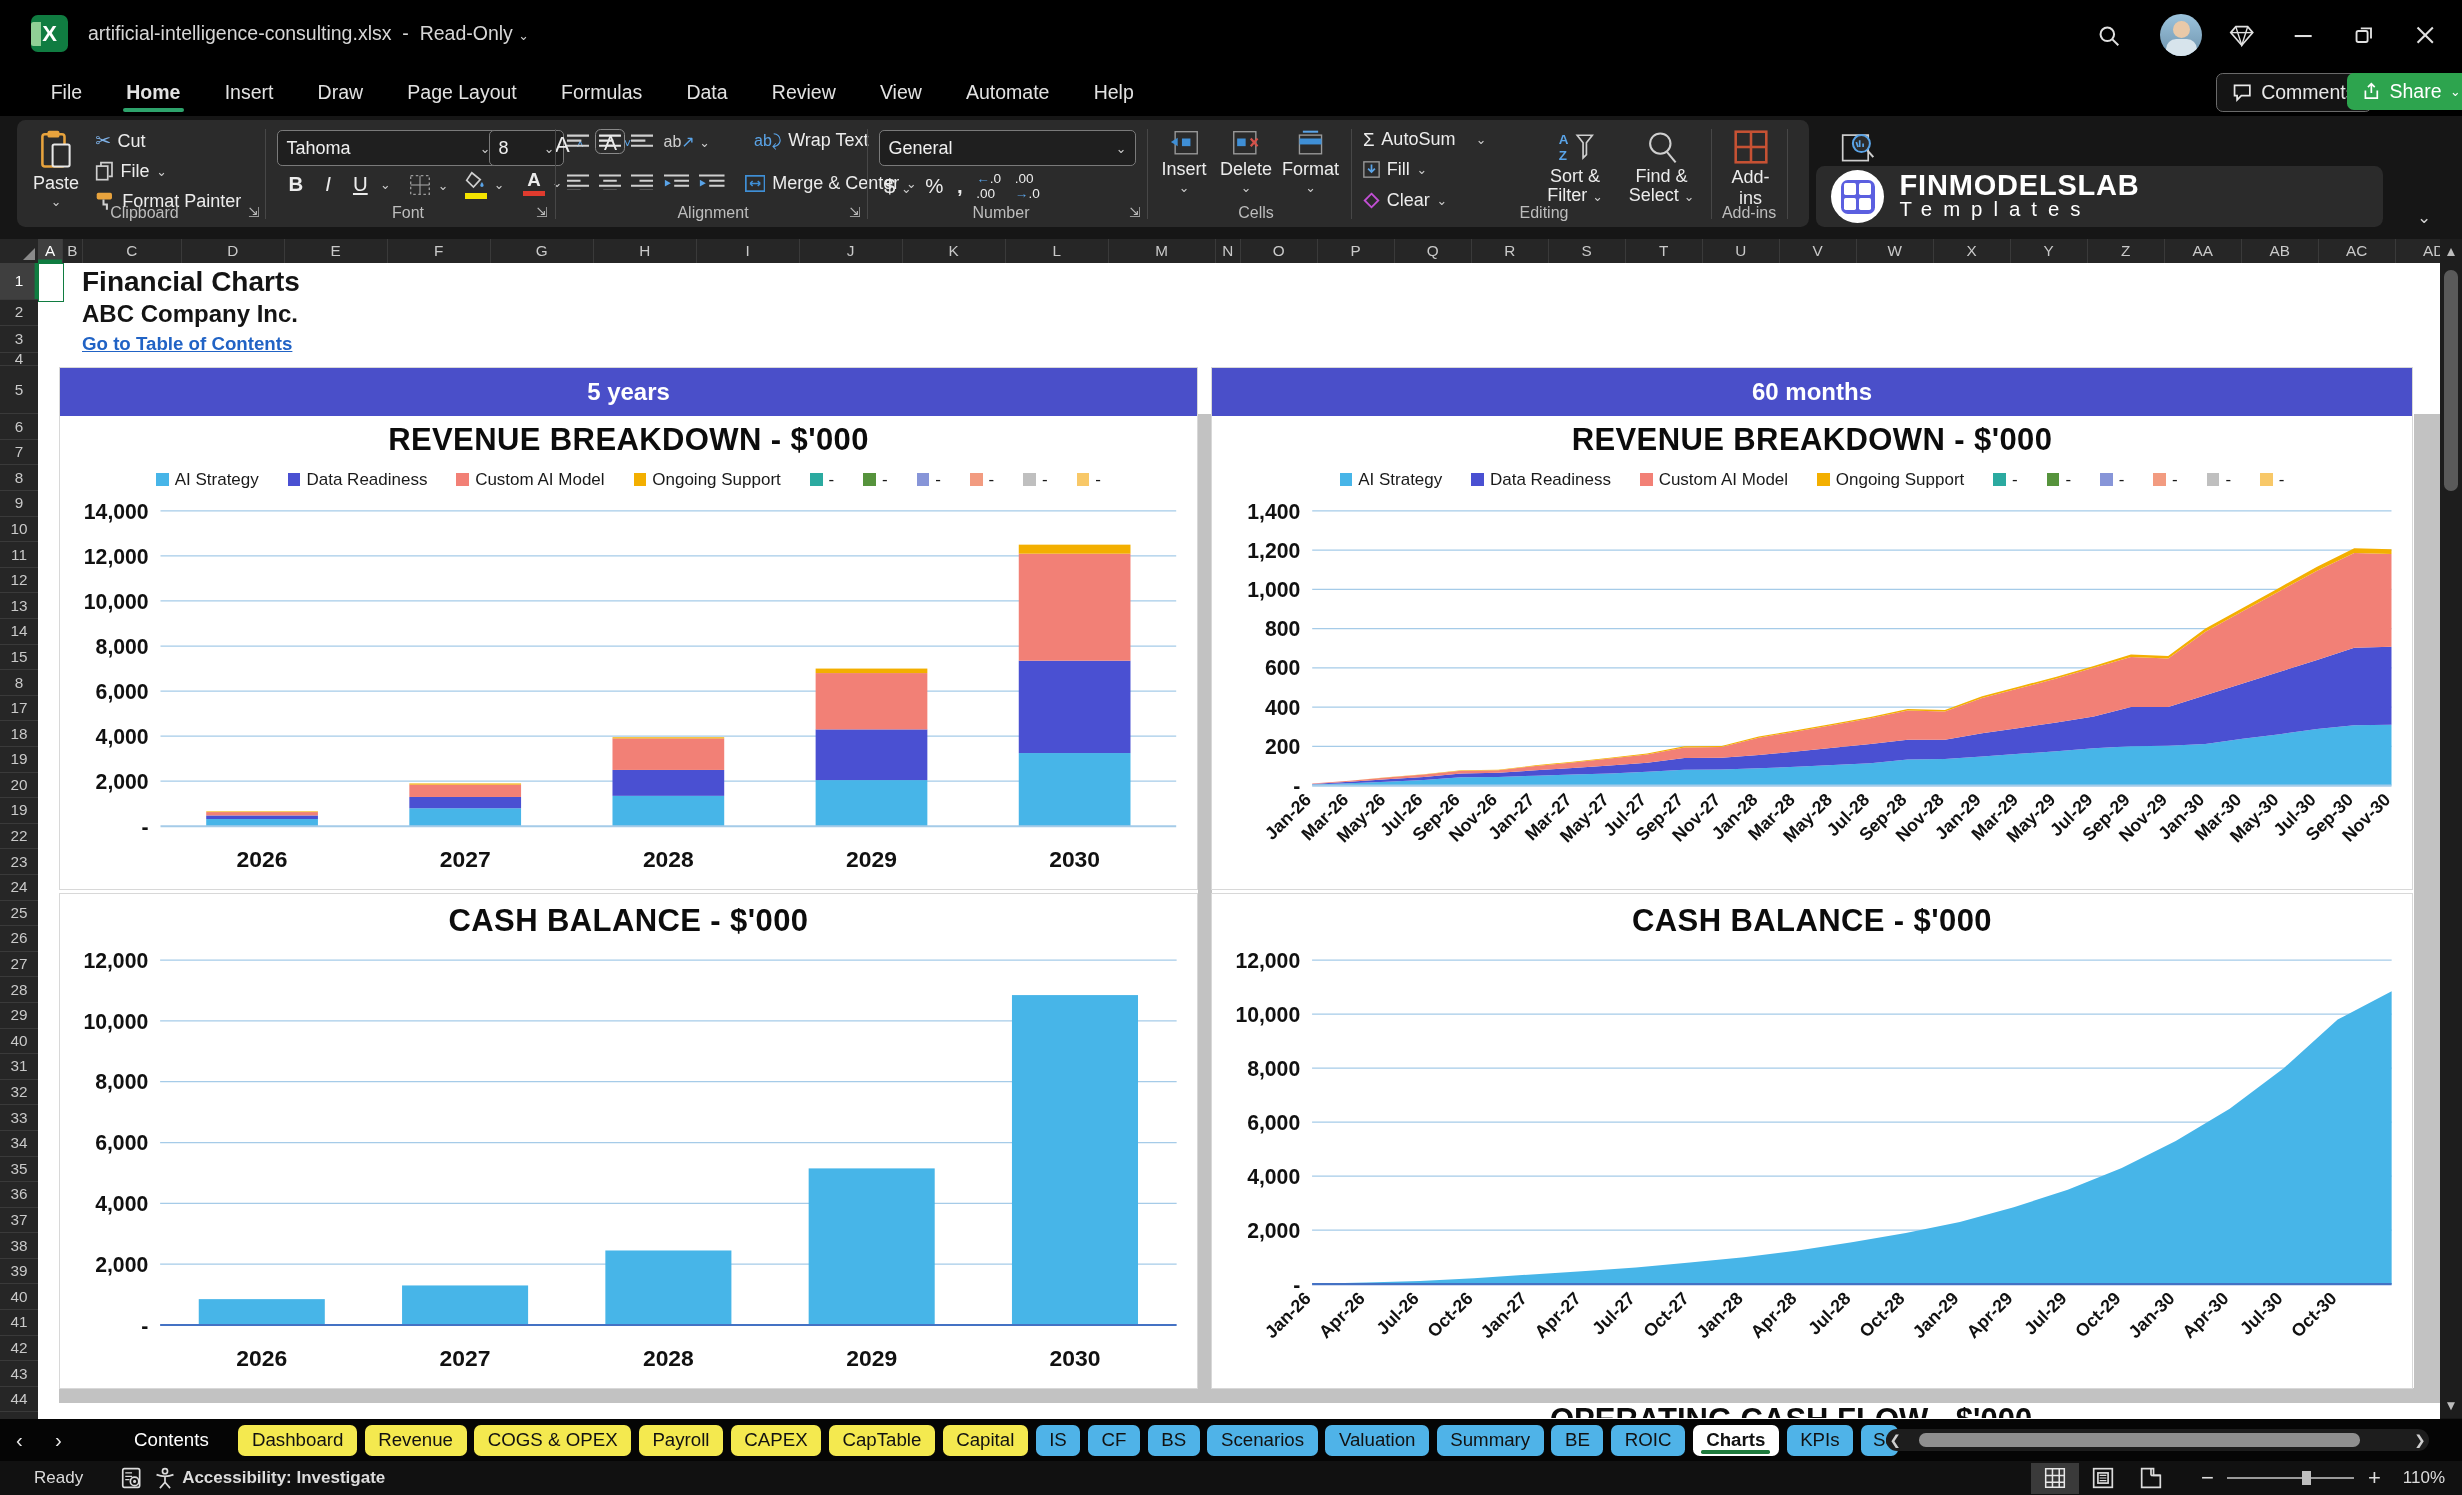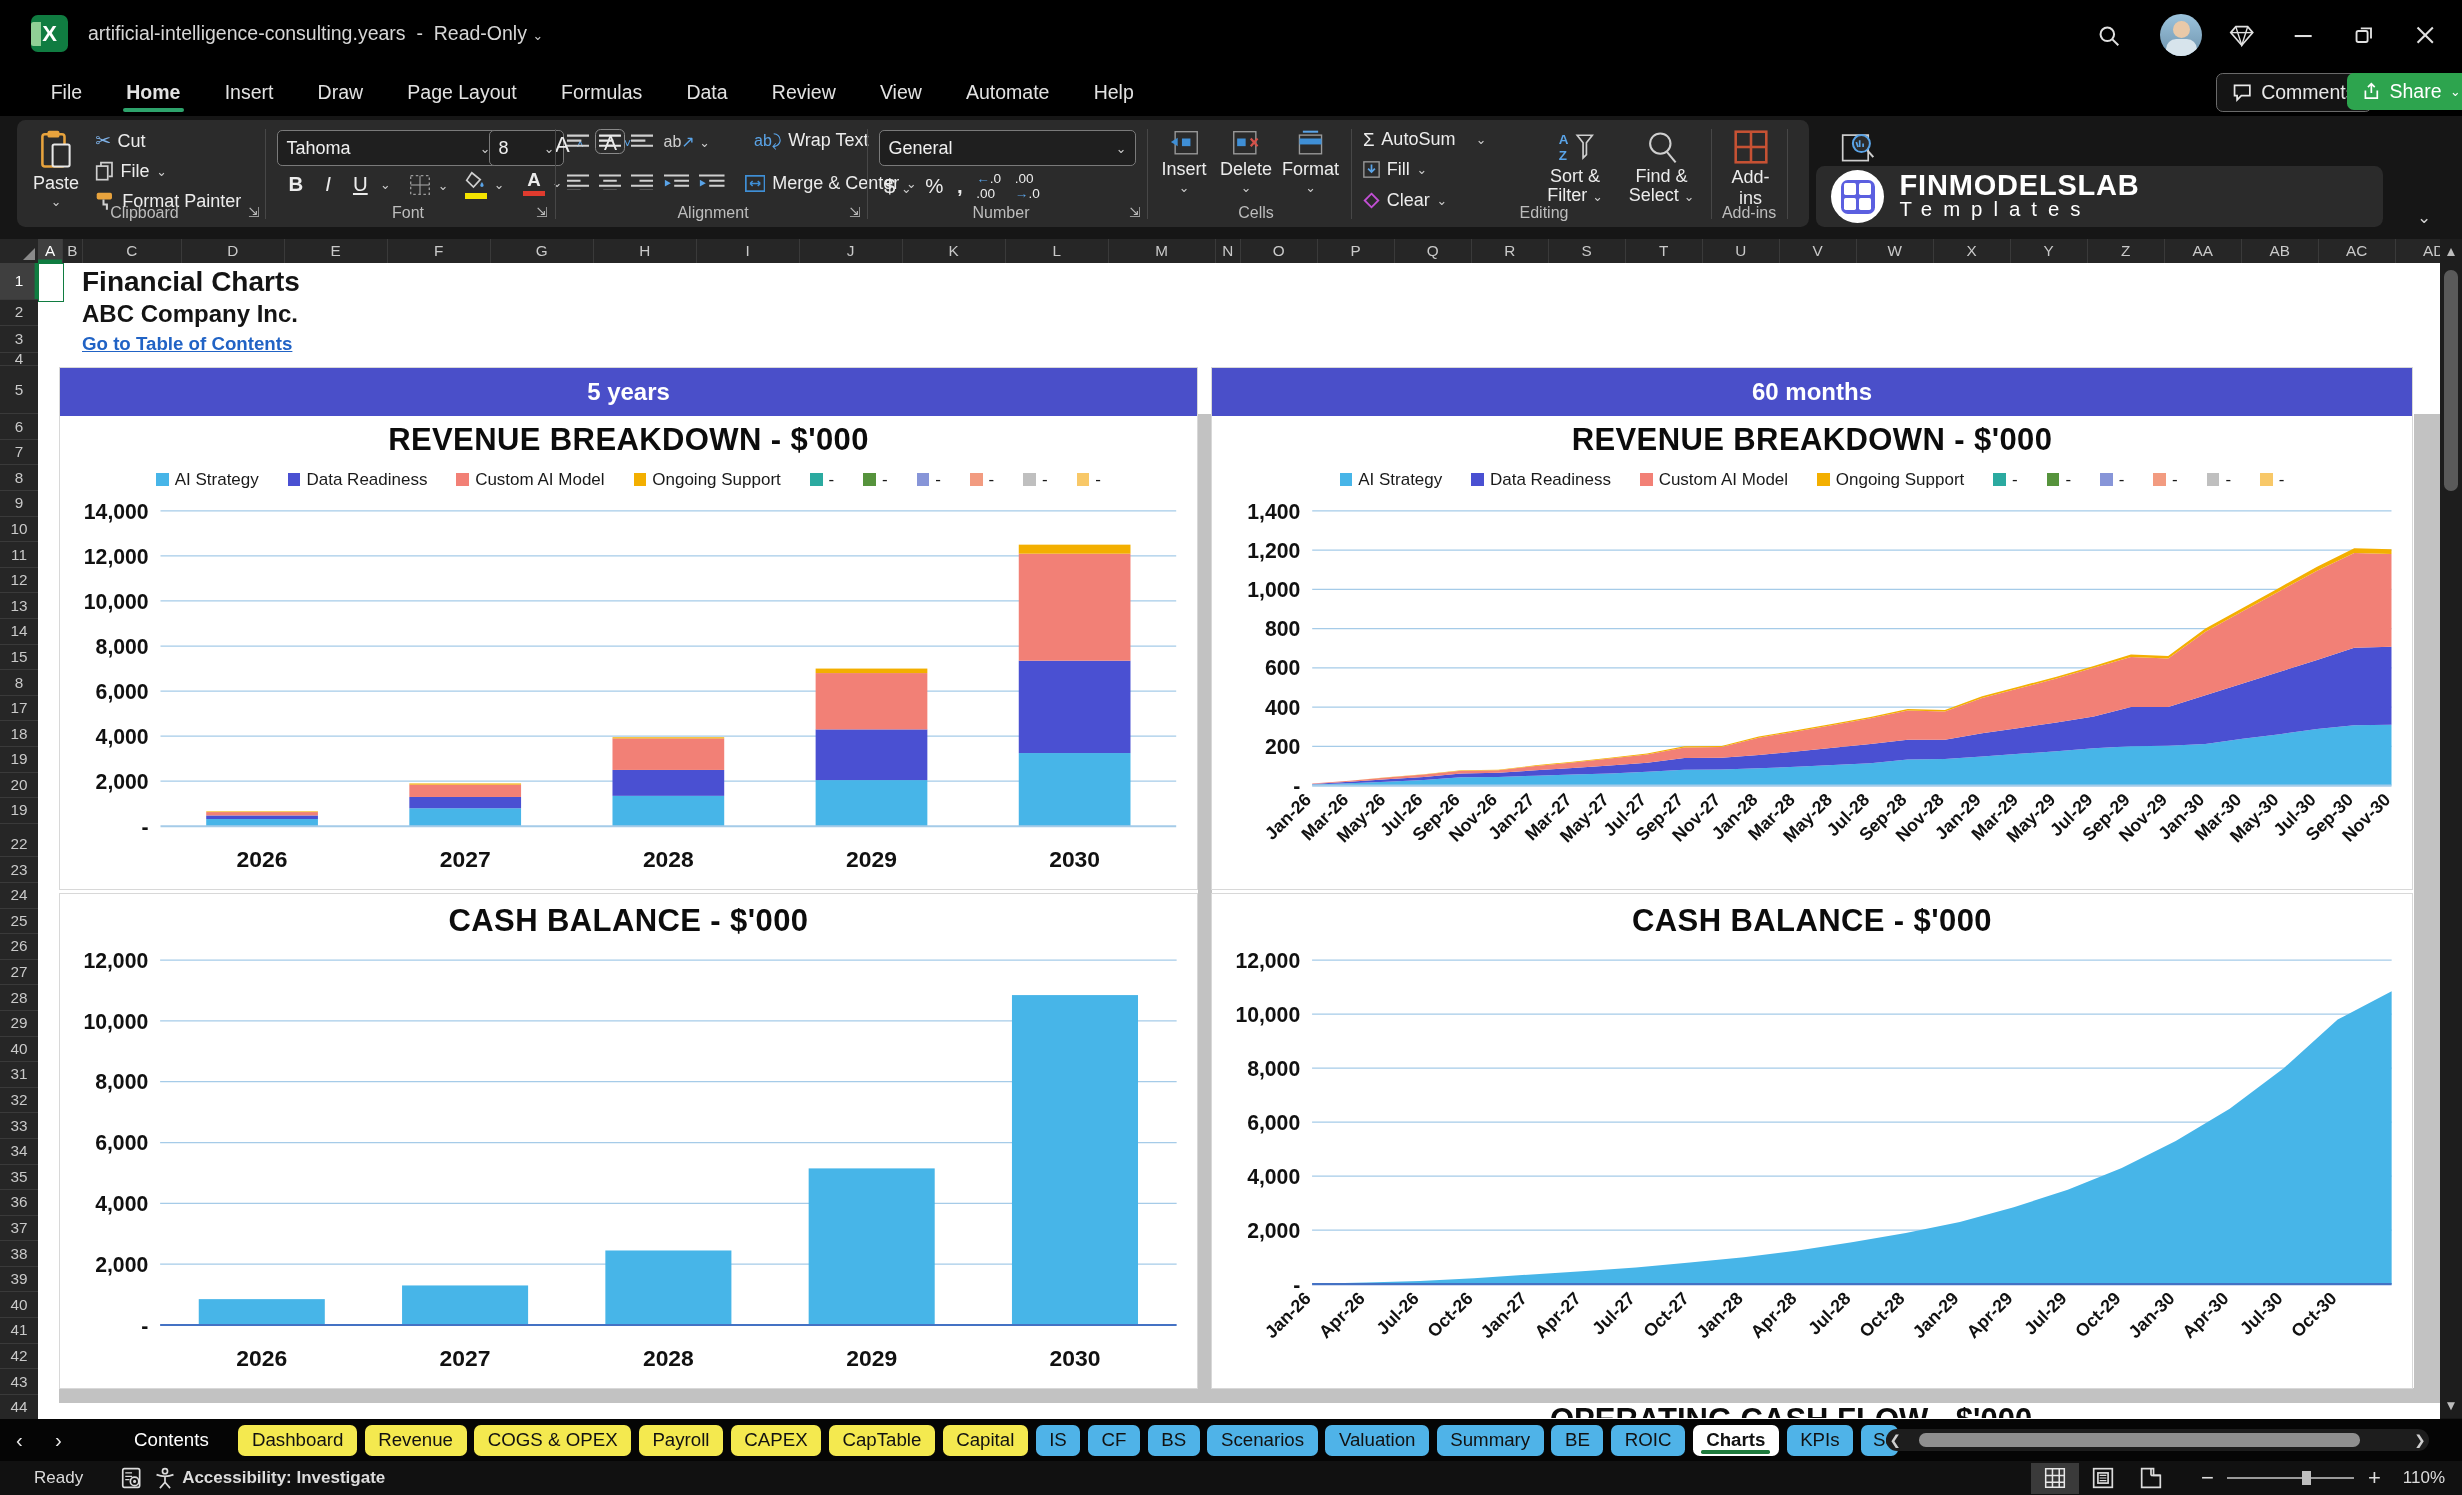--- a/index.html
+++ b/index.html
@@ -93,21 +93,21 @@
   .viewic.sel{background:#3a3a3a;}
   #zoomslider{width:127px;height:2.5px;background:#9a9a9a;position:relative;}
   #zoomthumb{position:absolute;left:75px;top:-6px;width:8.5px;height:14.4px;background:#bdbdbd;}
 </style>
 </head>
 <body>
 
 <div id="titlebar" class="abs">
   <div class="abs xl-icon">X</div>
   <div class="abs" id="filename">
-    <span>artificial-intelligence-consulting.years</span>&nbsp;&nbsp;<span>-</span>&nbsp;&nbsp;<b>Read-Only</b>
+    <span>artificial-intelligence-consulting.xlsx</span>&nbsp;&nbsp;<span>-</span>&nbsp;&nbsp;<b>Read-Only</b>
     <span class="carat">⌄</span>
   </div>
   <div class="abs tb-ic" style="left:2092px;">
     <svg width="22" height="22" viewBox="0 0 26 26">
         <circle cx="11" cy="11" r="8" fill="none" stroke="#e0e0e0" stroke-width="2.4"></circle>
         <line x1="17" y1="17" x2="24" y2="24" stroke="#e0e0e0" stroke-width="2.4"></line>
       </svg>
   </div>
   <div class="abs avatar" style="left:2160px;">
       <div class="head"></div>
@@ -462,21 +462,21 @@
     <div class="rowh" style="height: 24.6px;">12</div>
     <div class="rowh" style="height: 24.6px;">13</div>
     <div class="rowh" style="height: 24.6px;">14</div>
     <div class="rowh" style="height: 24.6px;">15</div>
     <div class="rowh" style="height: 24.6px;">8</div>
     <div class="rowh" style="height: 24.6px;">17</div>
     <div class="rowh" style="height: 24.6px;">18</div>
     <div class="rowh" style="height: 24.6px;">19</div>
     <div class="rowh" style="height: 24.6px;">20</div>
     <div class="rowh" style="height: 24.6px;">19</div>
-    <div class="rowh" style="height: 24.6px; margin-top: 8px;">22</div>
+    <div class="rowh" style="height: 24.6px;">22</div>
     <div class="rowh" style="height: 24.6px;">23</div>
     <div class="rowh" style="height: 24.6px;">24</div>
     <div class="rowh" style="height: 24.6px;">25</div>
     <div class="rowh" style="height: 24.6px;">26</div>
     <div class="rowh" style="height: 24.6px;">27</div>
     <div class="rowh" style="height: 24.6px;">28</div>
     <div class="rowh" style="height: 24.6px;">29</div>
     <div class="rowh" style="height: 24.6px;">40</div>
     <div class="rowh" style="height: 24.6px;">31</div>
     <div class="rowh" style="height: 24.6px;">32</div>

